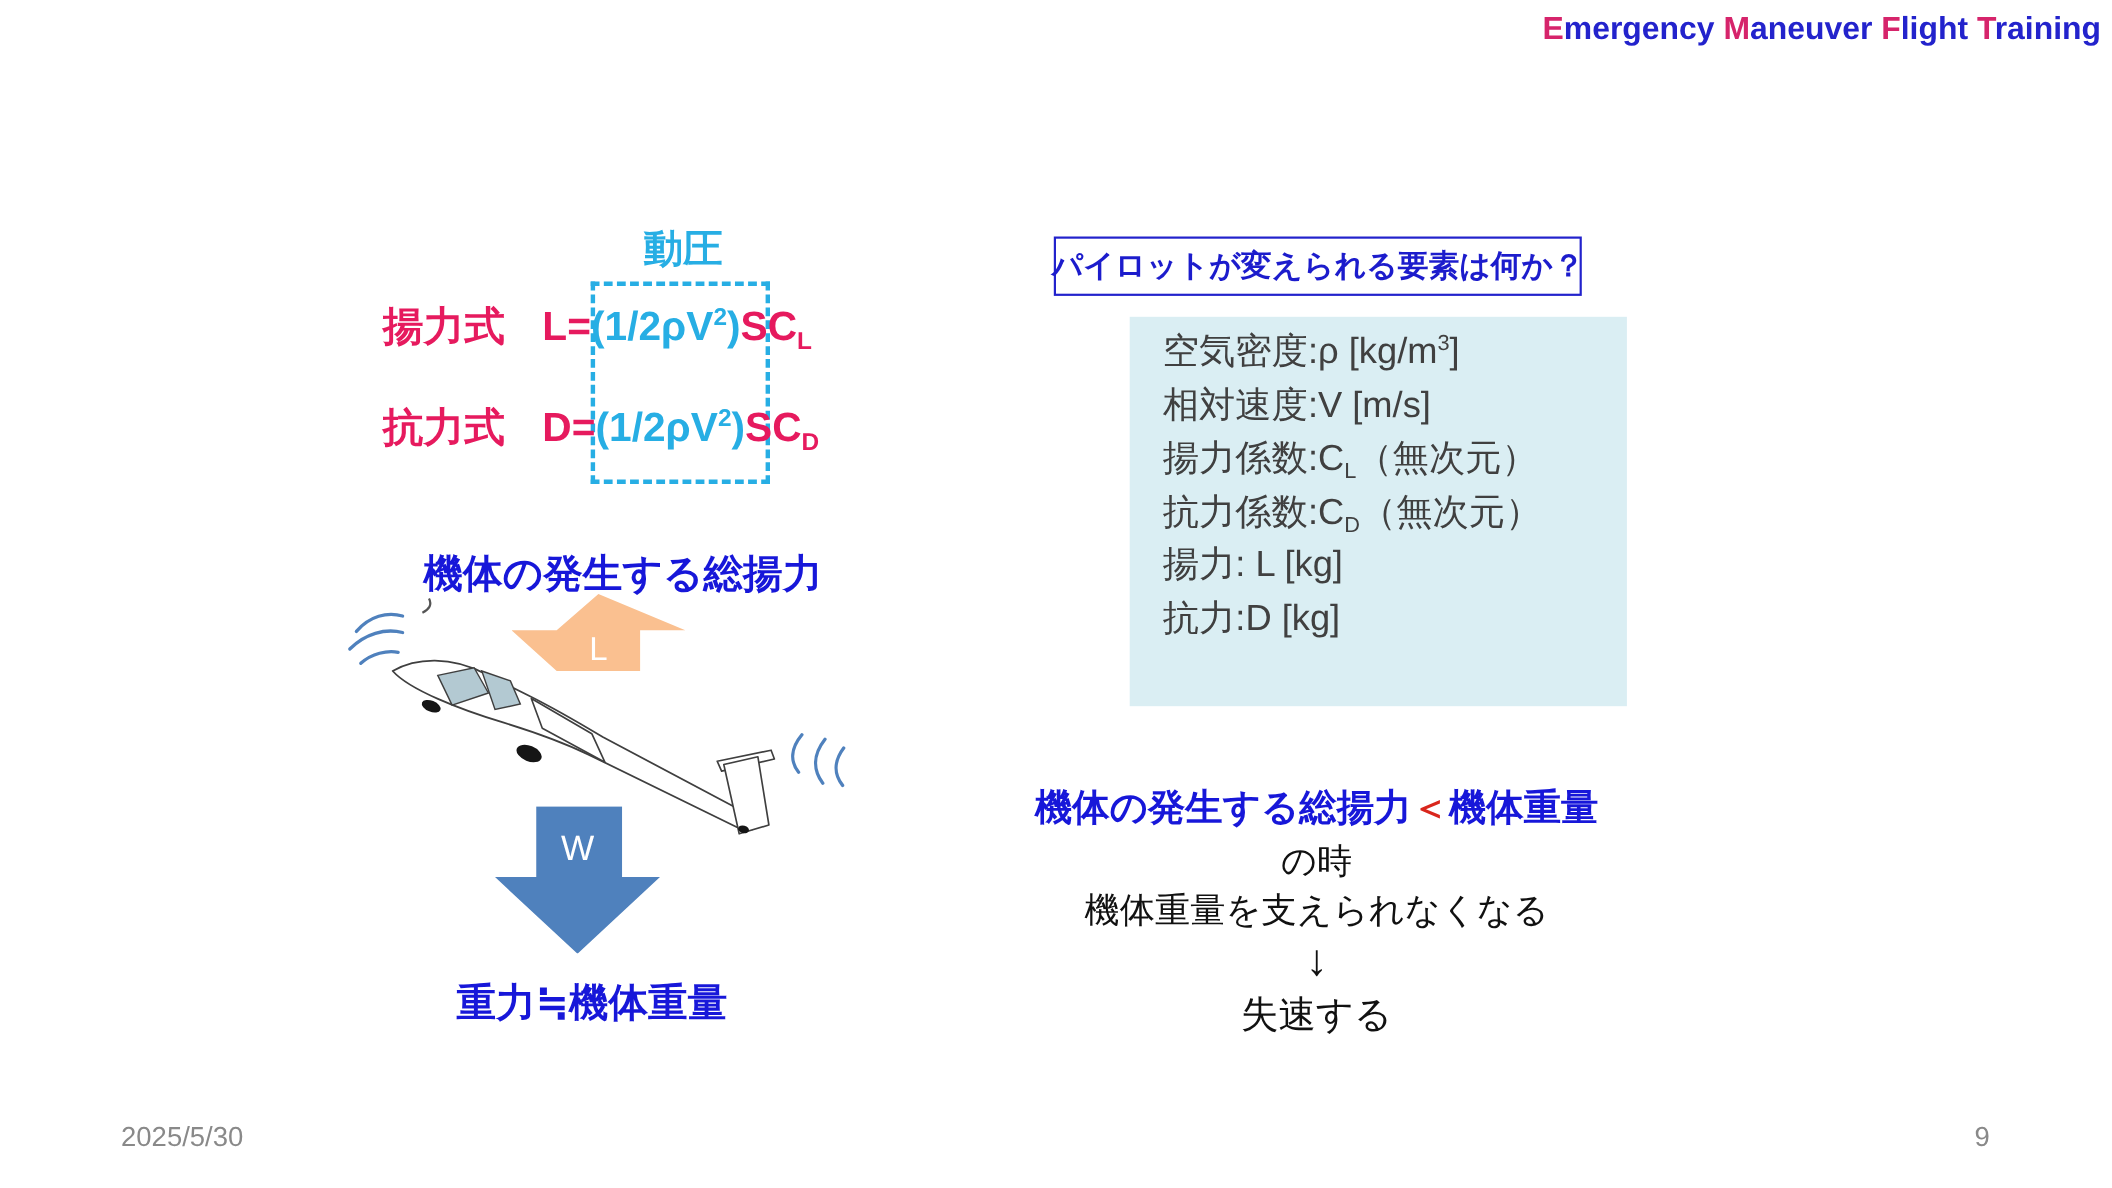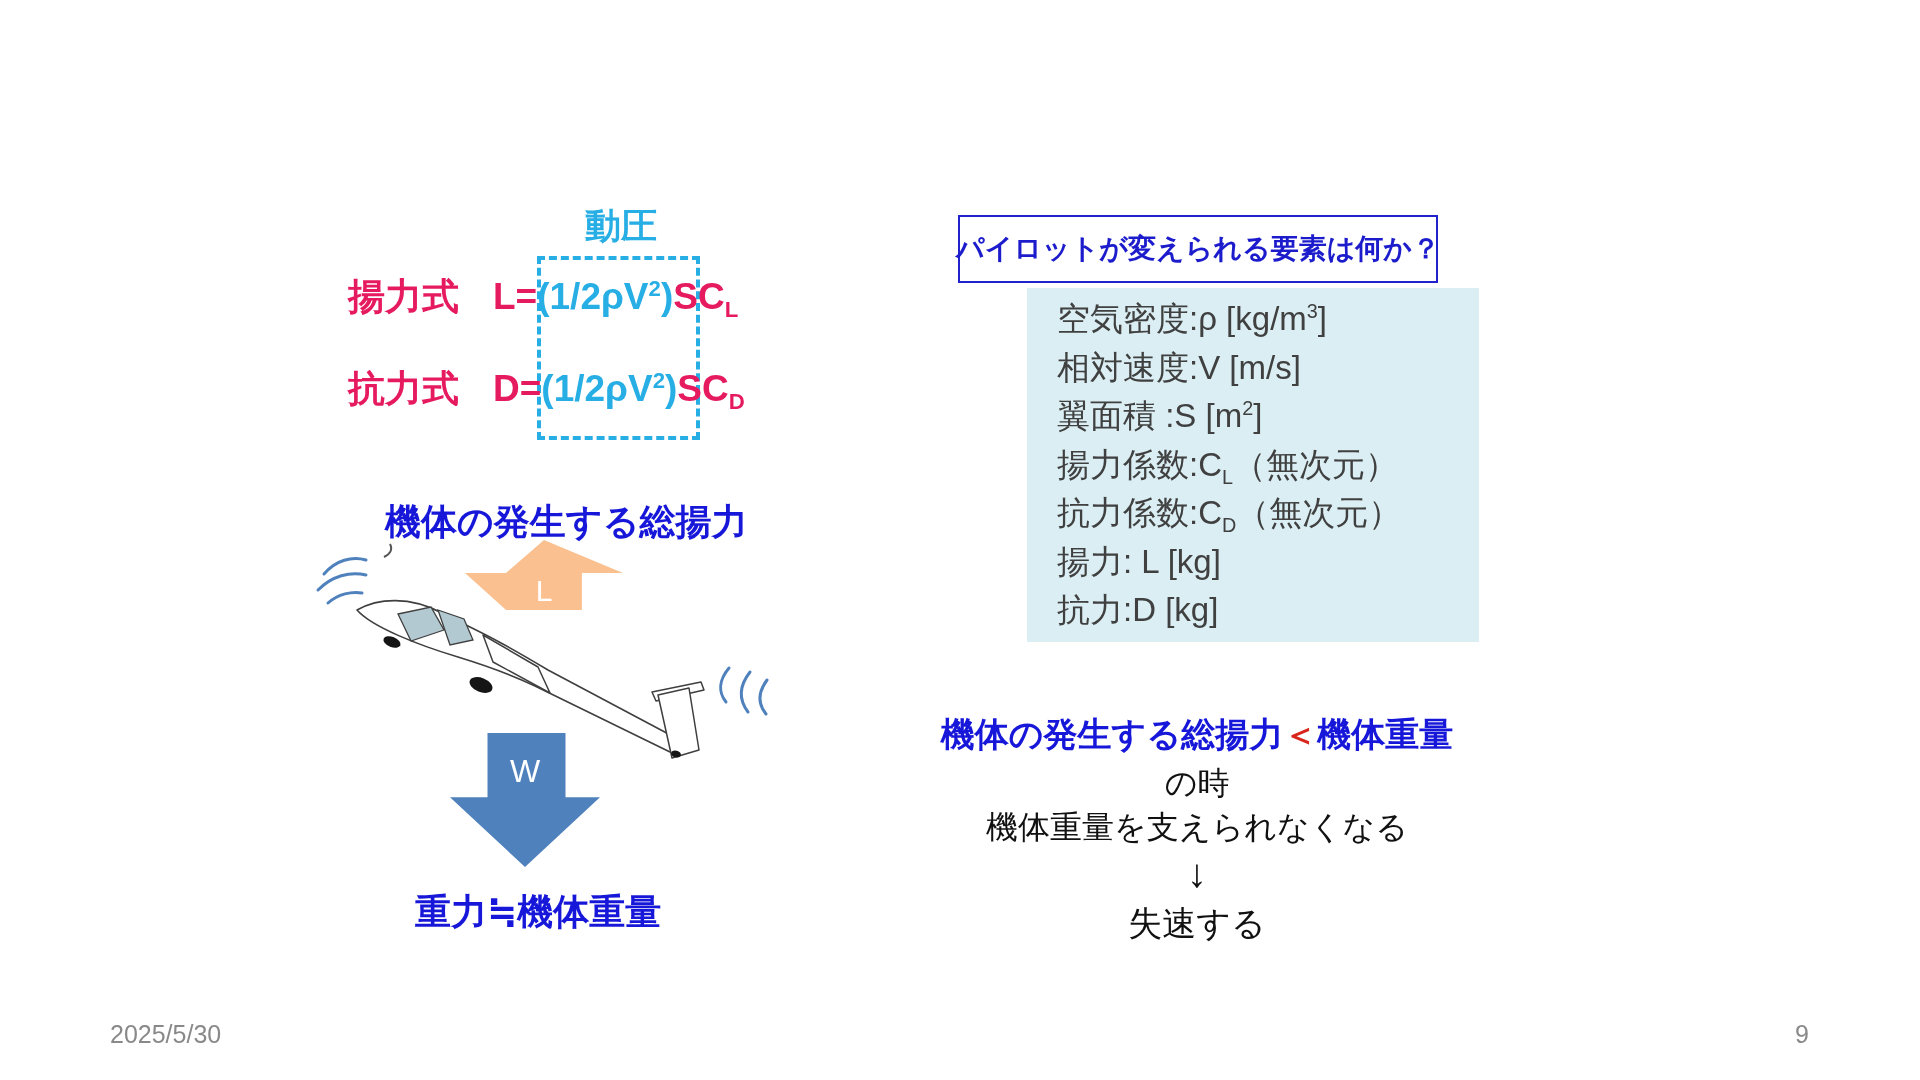--- a/index.html
+++ b/index.html
@@ -16,21 +16,21 @@
   
   #dyn-label{top:202px;left:585px;font-size:36px;font-weight:bold;color:#27aee4;}
   #dash-box{top:256px;left:537px;width:163px;height:184px;border:4px dashed #27aee4;box-sizing:border-box;background:transparent;}
   .formula-row{display:flex;align-items:baseline;font-size:37px;font-weight:bold;color:#e61a5e;white-space:nowrap;}
   .formula-row .flabel{margin-right:34px;}
   .formula-row .cyan{color:#27aee4;}
   #formula-lift{top:272px;left:348px;}
   #formula-drag{top:364px;left:348px;}
   sup,sub{font-size:60%;line-height:0;}
   
-  #question-box{top:215px;left:958px;width:480px;height:68px;border:2px solid #2222cc;box-sizing:border-box;
+  #question-box{top:215px;left:958px;width:480px;height:54px;border:2px solid #2222cc;box-sizing:border-box;
     display:flex;align-items:center;justify-content:center;font-size:28px;font-weight:bold;color:#1c1ccc;background:#ffffff;white-space:nowrap;}
   
   #vars-box{top:288px;left:1027px;width:452px;height:354px;background:#daeef3;box-sizing:border-box;
     padding:7px 12px 0 30px;color:#404040;font-size:33px;line-height:48.5px;}
   .vline{white-space:nowrap;}
   
   #lift-label{top:498px;left:385px;font-size:36px;font-weight:bold;color:#1717d9;white-space:nowrap;}
   .block-arrow{display:block;}
   #lift-arrow{top:540px;left:465px;width:158px;height:70px;background:#fac090;
     clip-path:polygon(50% 0%,100% 47%,74% 47%,74% 100%,26% 100%,0% 47%,26% 47%);}
@@ -52,20 +52,23 @@
   #stall-line4{font-size:34px;height:46px;line-height:46px;}
   
   #footer-date{top:1020px;left:110px;font-size:25px;color:#898989;text-align:center;}
   #footer-page{top:1020px;left:1795px;font-size:25px;color:#898989;}
 </style>
 </head>
 <body>
 
 <div id="slide">
 
+  <div id="header" class="abs">
+    <span><span class="lead">E</span><span>mergency </span></span><span><span class="lead">M</span><span>aneuver </span></span><span><span class="lead">F</span><span>light </span></span><span><span class="lead">T</span><span>raining</span></span>
+  </div>
 
 
   <div id="dyn-label" class="abs">動圧</div>
   <div id="dash-box" class="abs"></div>
 
   <div id="formula-lift" class="abs formula-row">
     <span class="flabel">揚力式</span>
     <span>L=</span>
     <span class="cyan"><span>(1/2ρV</span><sup>2</sup><span>)</span></span>
     <span><span>SC</span><sub>L</sub></span>
@@ -78,21 +81,20 @@
     <span><span>SC</span><sub>D</sub></span>
   </div>
 
   <div id="question-box" class="abs">
     <span>パイロットが変えられる要素は何か？</span>
   </div>
 
   <div id="vars-box" class="abs">
     <div class="vline"><span>空気密度:ρ [kg/m</span><sup>3</sup><sub></sub><span>]</span></div>
     <div class="vline"><span>相対速度:V [m/s]</span><sup></sup><sub></sub><span></span></div>
-    <div class="vline"><span>翼面積 :S [m</span><sup>2</sup><sub></sub><span>]</span></div>
     <div class="vline"><span>揚力係数:C</span><sup></sup><sub>L</sub><span>（無次元）</span></div>
     <div class="vline"><span>抗力係数:C</span><sup></sup><sub>D</sub><span>（無次元）</span></div>
     <div class="vline"><span>揚力: L [kg]</span><sup></sup><sub></sub><span></span></div>
     <div class="vline"><span>抗力:D [kg]</span><sup></sup><sub></sub><span></span></div>
   </div>
 
   <div id="lift-label" class="abs">機体の発生する総揚力</div>
 
   <svg id="glider-svg" class="abs" width="540" height="360" viewBox="0 0 540 360" xmlns="http://www.w3.org/2000/svg">
 

